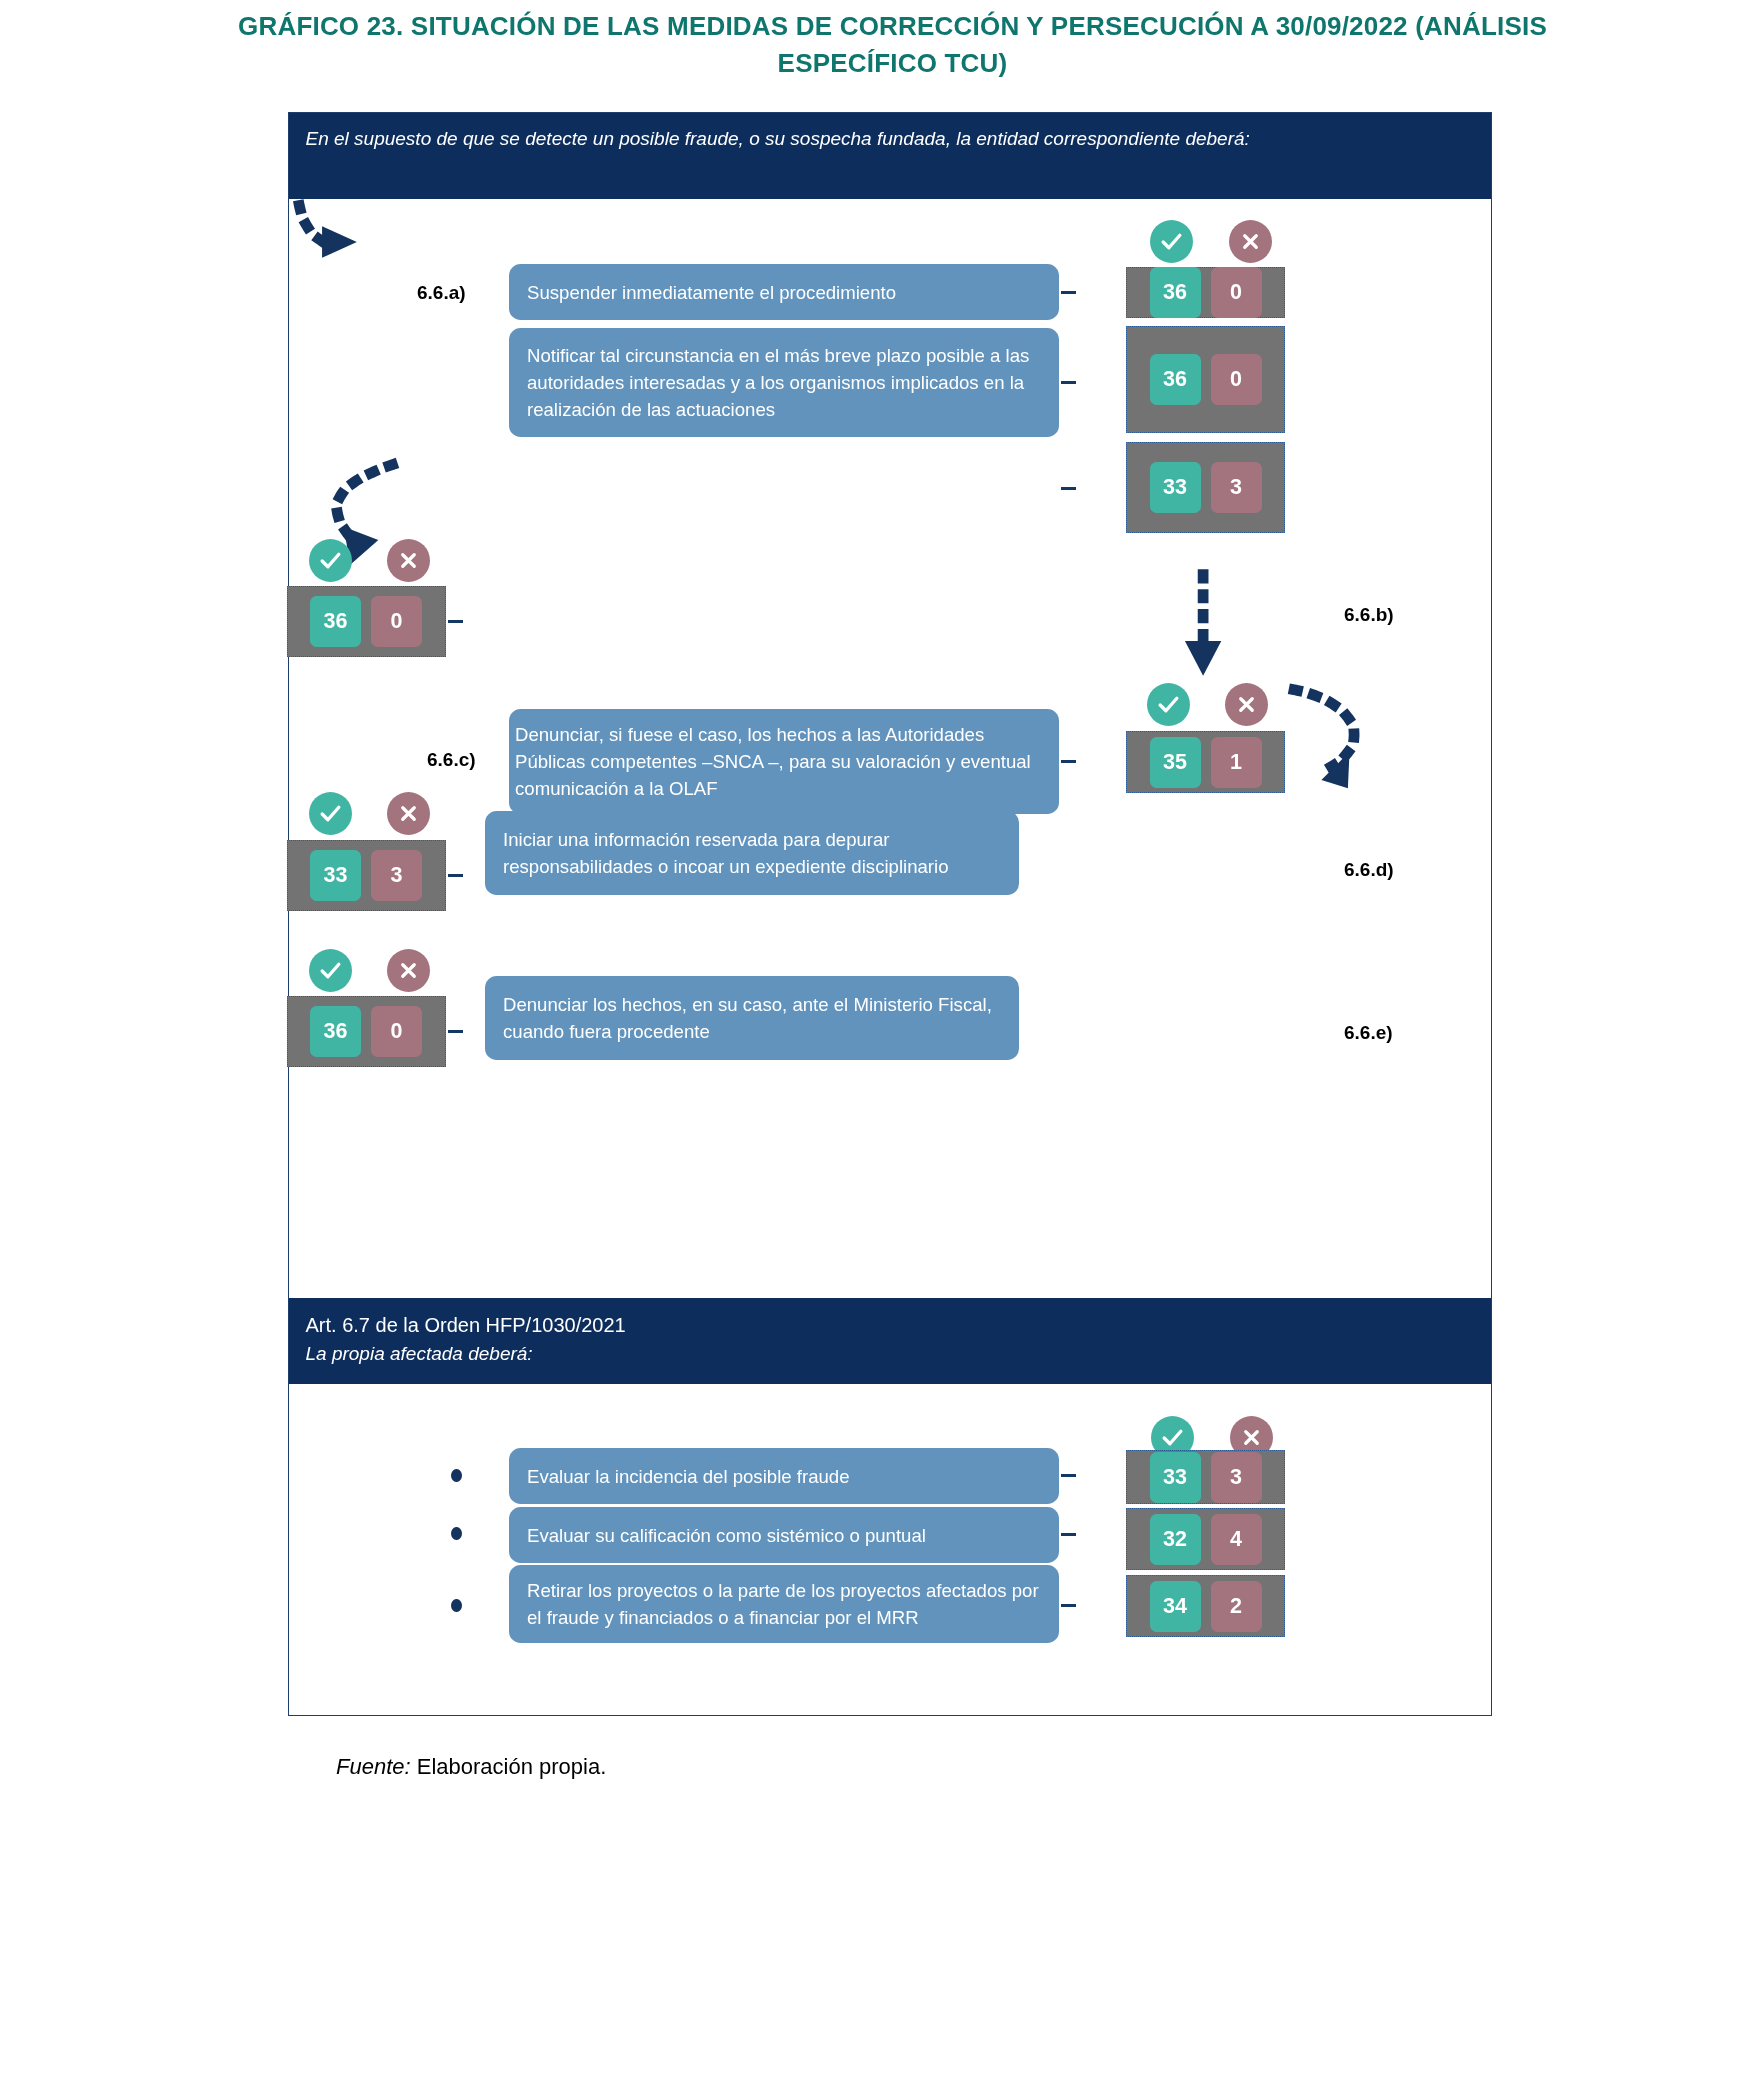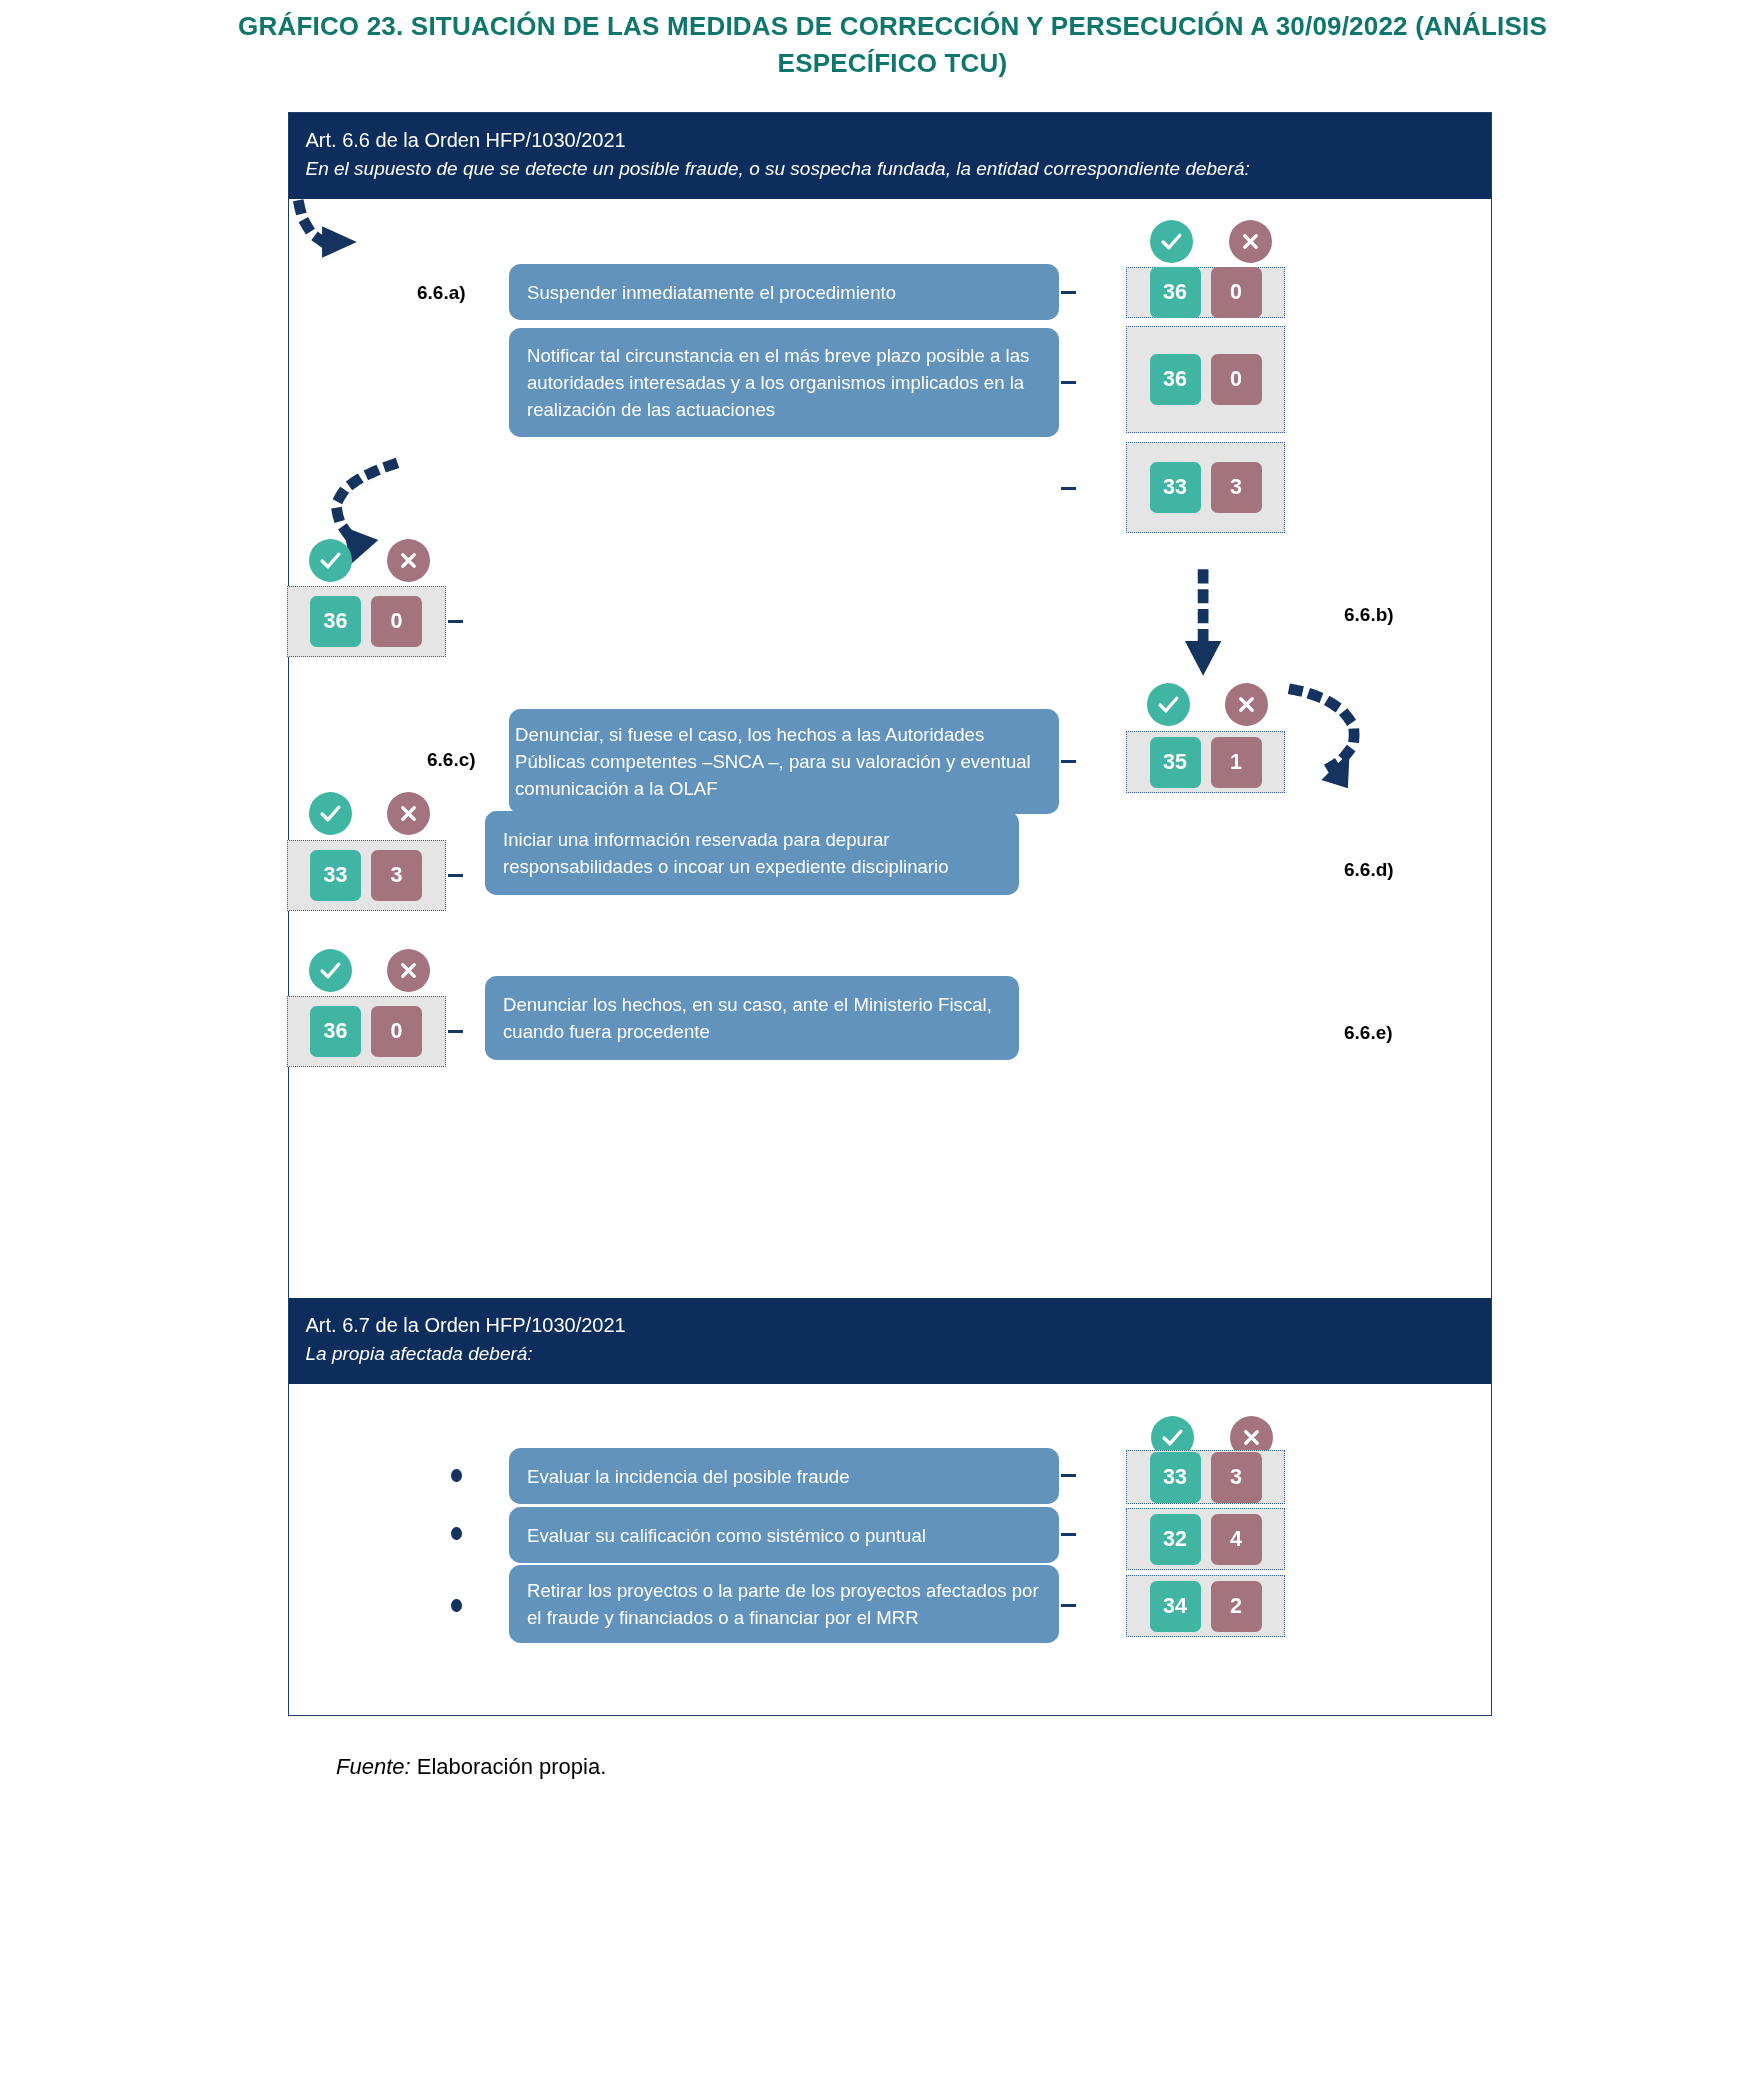--- a/index.html
+++ b/index.html
@@ -84,21 +84,21 @@
 
   
   .tally {
     position: absolute;
     box-sizing: border-box;
     border: 1.7px dotted #2d5c96;
     display: flex;
     align-items: center;
     justify-content: center;
     gap: 10px;
-    background: #e5e5e5;
+    background: #737373;
   }
   .chip {
     width: 51px;
     height: 51px;
     border-radius: 6.6px;
     display: flex;
     align-items: center;
     justify-content: center;
     color: #ffffff;
     font-size: 21.5px;
@@ -186,21 +186,20 @@
     <polygon points="66,500 108,516 74,546" fill="#14335e"></polygon>
 
     <path d="M 1105,558 L 1105,640" fill="none" stroke="#14335e" stroke-width="13" stroke-dasharray="4 20" stroke-linecap="square"></path>
     <polygon points="1083,638 1127,638 1105,680" fill="#14335e"></polygon>
 
     <path d="M 1215,697 C 1290,712 1310,760 1260,790" fill="none" stroke="#14335e" stroke-width="13" stroke-dasharray="4 20" stroke-linecap="square"></path>
     <polygon points="1282,772 1248,806 1280,816" fill="#14335e"></polygon>
   </svg>
 
   <div class="section-header" id="header-66">
-    <div class="sh-title">Art. 6.6 de la Orden HFP/1030/2021</div>
     <div class="sh-sub">En el supuesto de que se detecte un posible fraude, o su sospecha fundada, la entidad correspondiente deberá:</div>
   </div>
 
   <div class="circ ok" style="left:861px; top:107px;">
     <svg width="25" height="25" viewBox="0 0 24 24">
         <path d="M4 12.5 L9.5 18 L20 6" fill="none" stroke="#fff" stroke-width="3.2" stroke-linecap="round" stroke-linejoin="round"></path>
       </svg>
   </div>
   <div class="circ no" style="left:940px; top:107px;">
     <svg width="23" height="23" viewBox="0 0 24 24">

